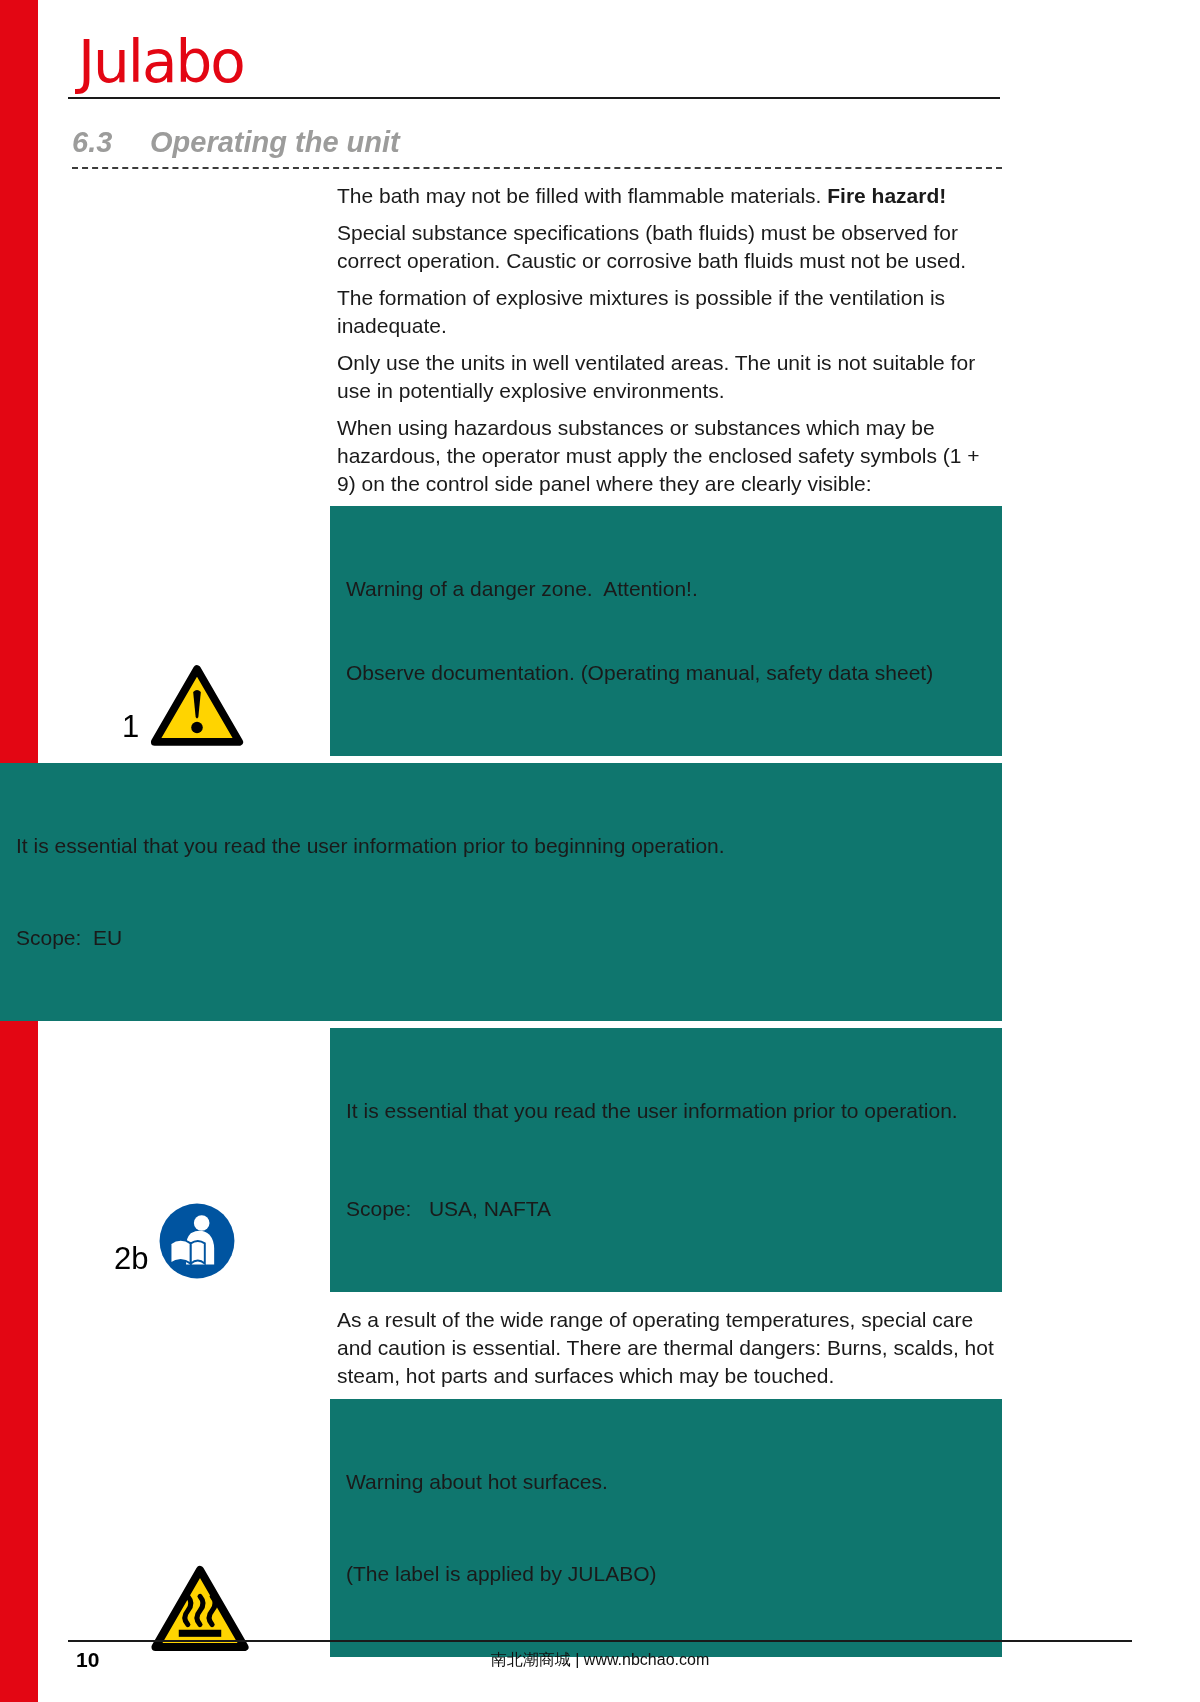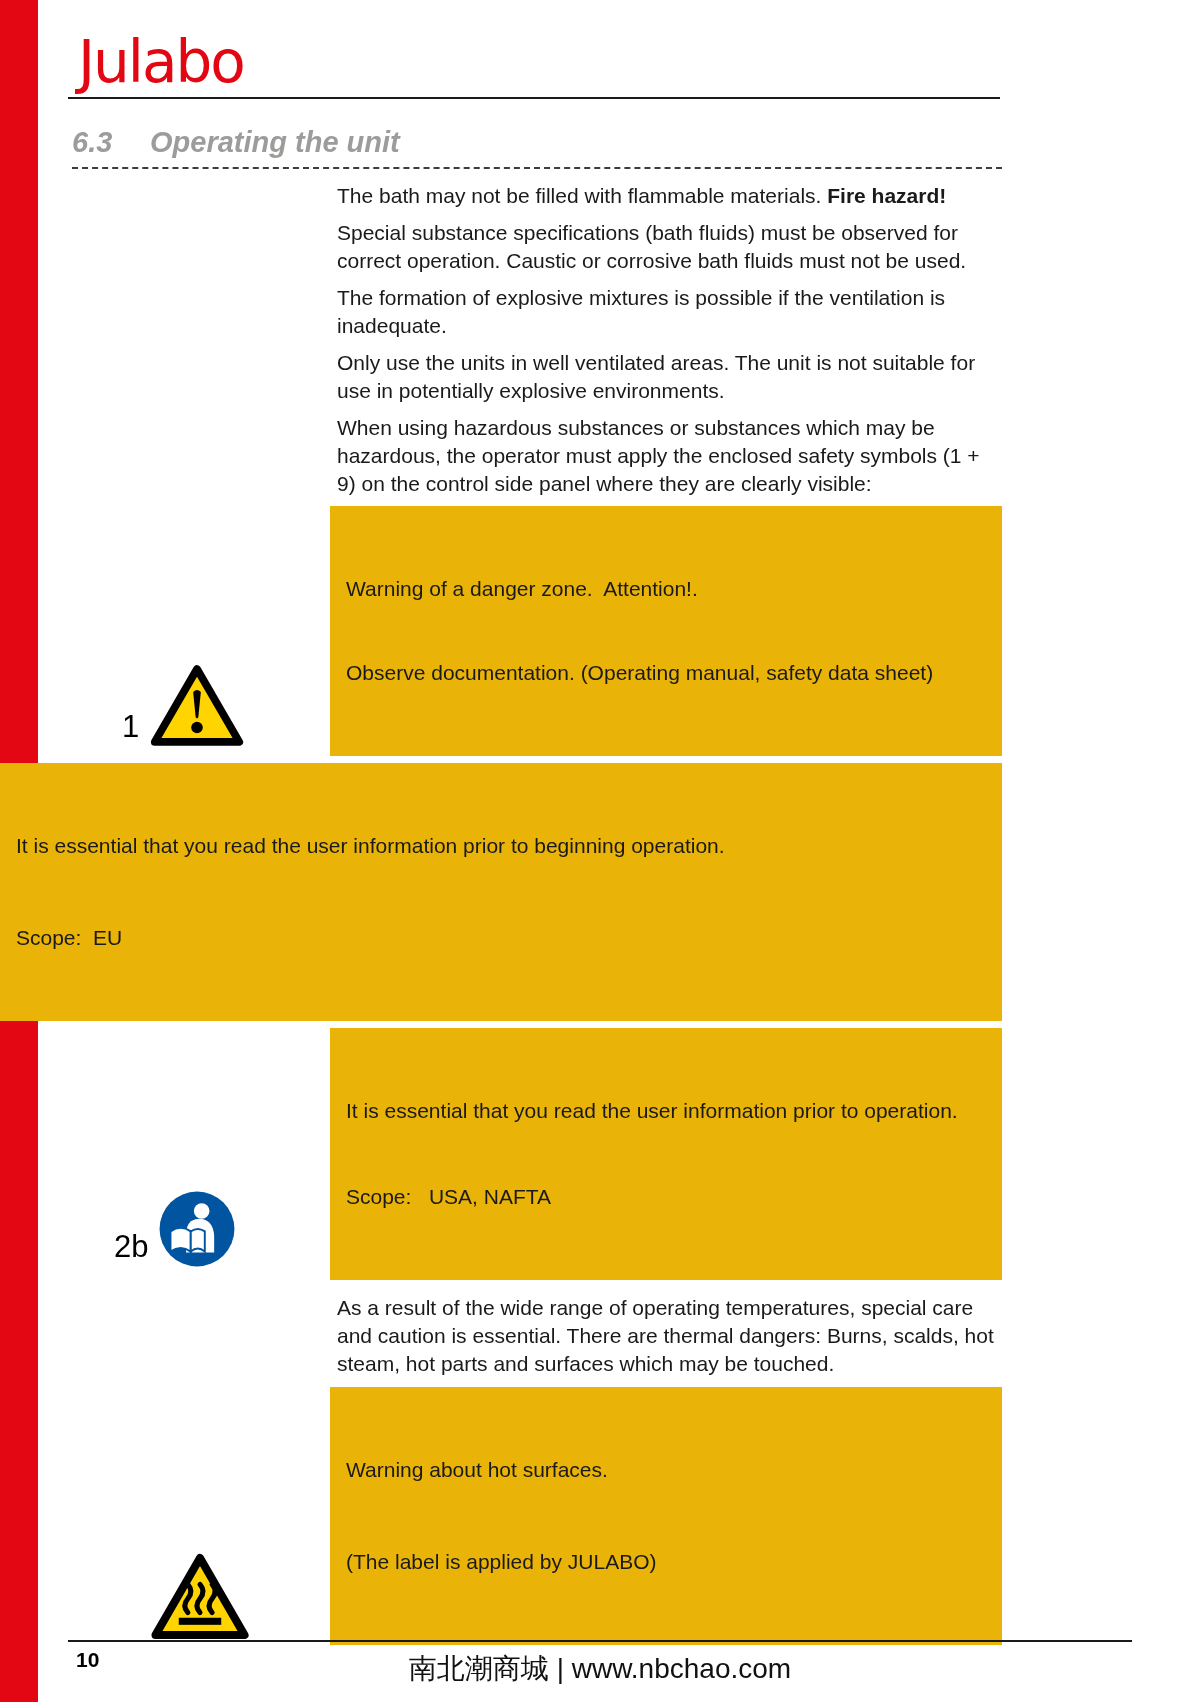--- a/index.html
+++ b/index.html
@@ -27,44 +27,44 @@
   .sec-num { display:inline-block; width:78px; }
 
   .intro { position:absolute; left:337px; top:182px; width:666px; font-size:21px; line-height:28px; }
   .intro p { margin:0 0 9px 0; }
   .intro strong { font-weight:bold; }
 
   .warnings { position:absolute; left:0; top:506px; width:1002px; }
   .w-row { display:flex; margin-bottom:7px; }
   .icon-cell { width:330px; display:flex; align-items:flex-end; gap:10px; box-sizing:border-box; flex:0 0 330px; }
   .gray-box {
-    flex:1; background:#eab308; padding:13px 16px; box-sizing:border-box;
+    flex:1; background:#0f766e; padding:13px 16px; box-sizing:border-box;
     font-size:21px; line-height:28px; white-space:pre-wrap;
   }
   .row-label { font-size:31px; color:#000; line-height:1; padding-bottom:6px; font-weight:normal; }
 
   .row1  .gray-box { min-height:106px; }
   .row1  .icon-cell { padding-left:122px; padding-bottom:8px; }
   .row2a .gray-box { min-height:102px; }
   .row2a .icon-cell { padding-left:118px; padding-bottom:16px; }
   .row2b .gray-box { min-height:100px; }
   .row2b .icon-cell { padding-left:114px; padding-bottom:12px; }
   .rowhot .gray-box { min-height:95px; }
   .rowhot .icon-cell { padding-left:148px; padding-bottom:4px; }
 
   .gap8  { margin-top:8px; }
-  .gap14 { margin-top:2px; }
+  .gap14 { margin-top:14px; }
 
   .thermal-par { margin:14px 0 9px 337px; width:666px; font-size:21px; line-height:28px; }
 
   .icon { display:inline-block; line-height:0; }
 
   .footer-rule { position:absolute; left:68px; top:1640px; width:1064px; height:2px; background:#1a1a1a; }
   .page-number { position:absolute; left:76px; top:1648px; font-size:21px; font-weight:bold; color:#000; }
-  .footer-site { position:absolute; left:0; top:1650px; width:1200px; text-align:center; font-size:28px; color:#111; }
+  .footer-site { position:absolute; left:0; top:1650px; width:1200px; text-align:center; font-size:16px; color:#111; }
 </style>
 </head>
 <body>
 
 <div class="page">
 
   <div class="red-bar"></div>
 
   <div class="logo">Julabo</div>
   <div class="header-rule"></div>

